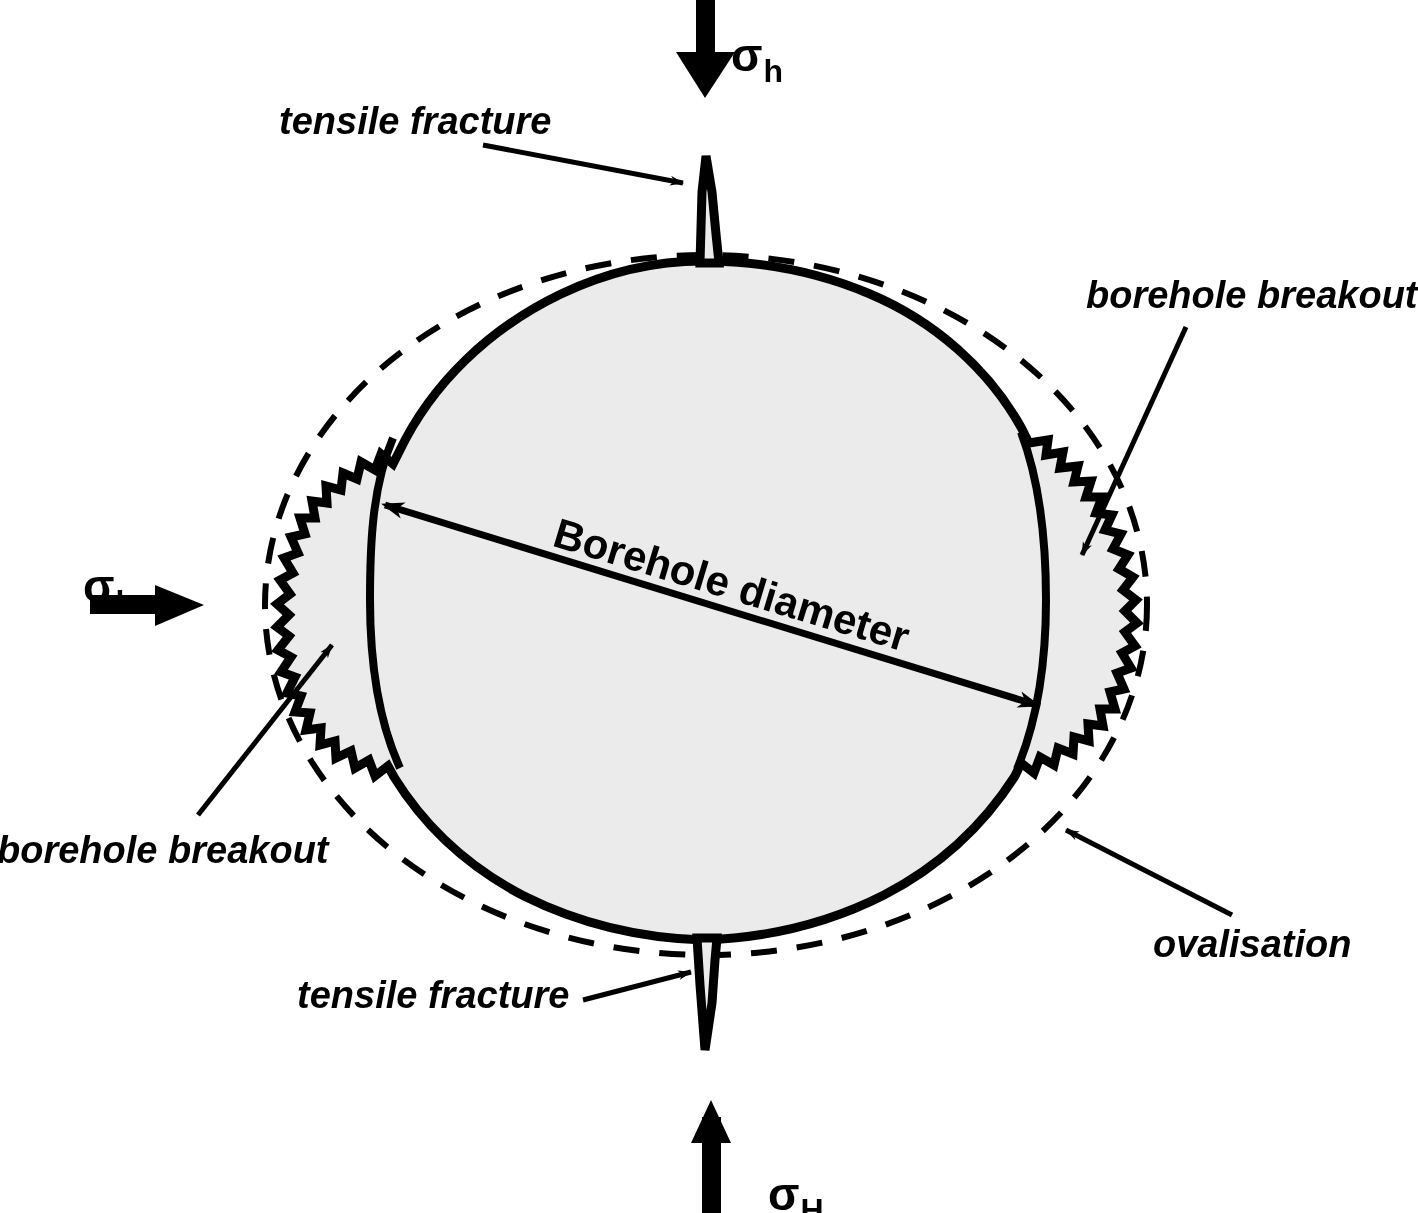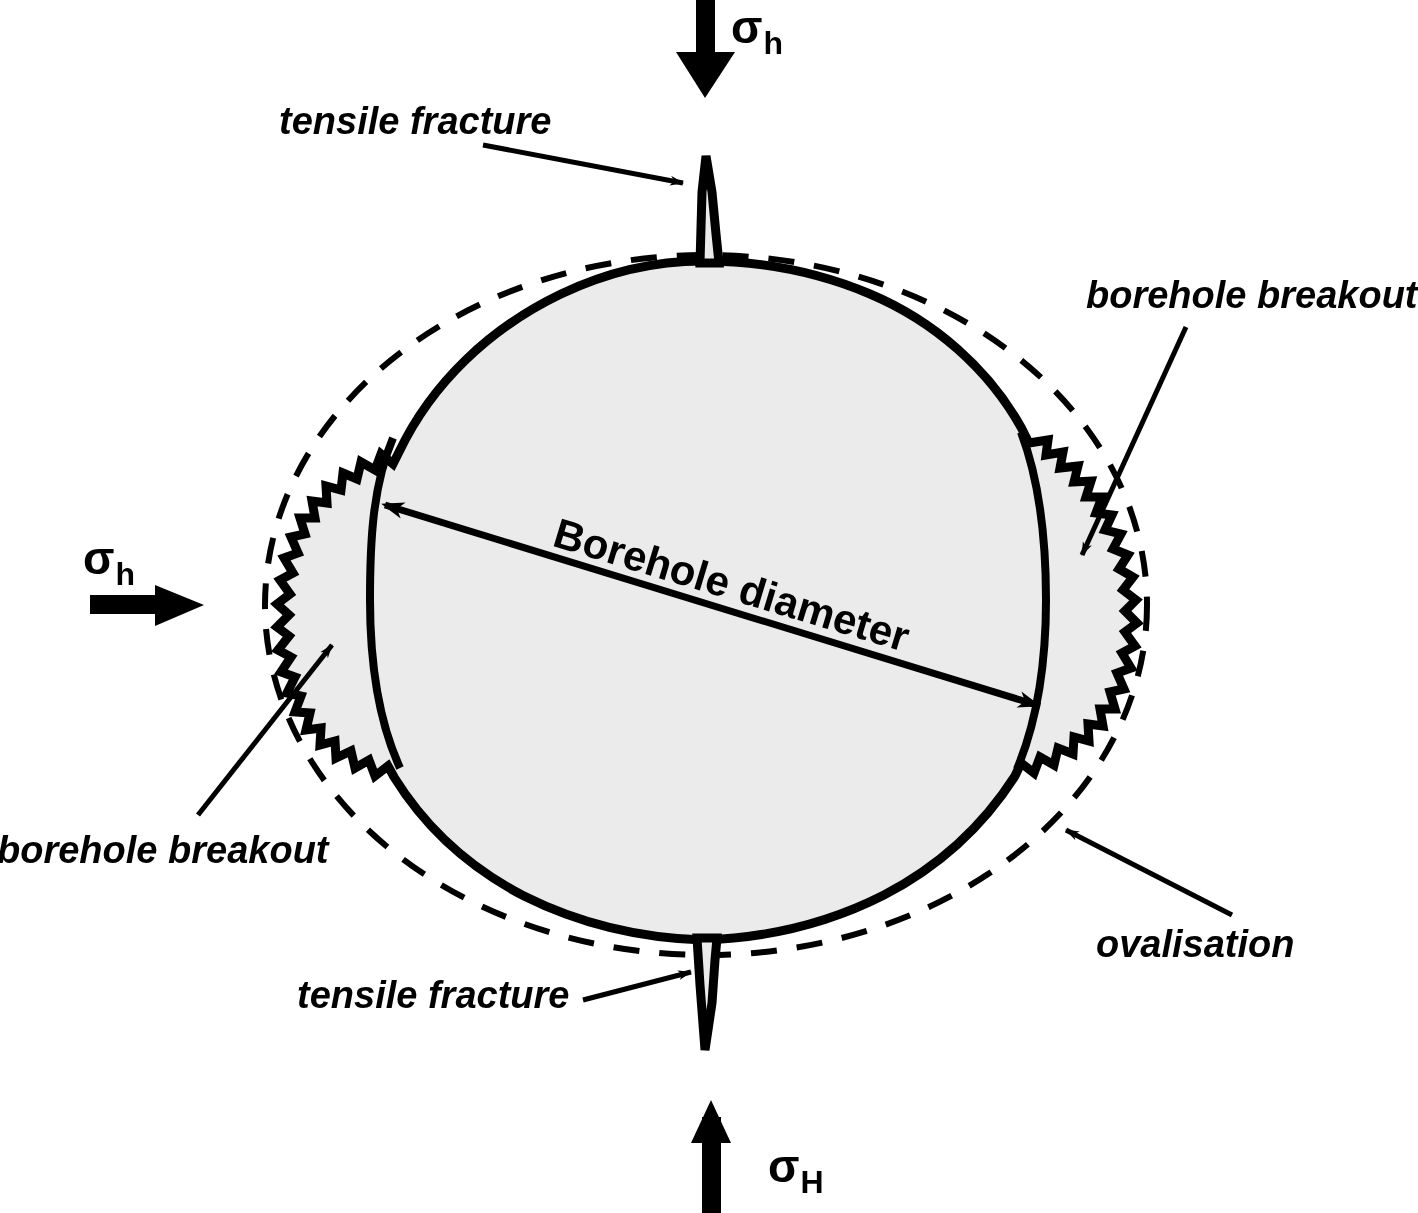--- a/index.html
+++ b/index.html
@@ -36,34 +36,35 @@
     line-height: 1;
   }
   .lbl-plain { font-size: 38px; font-style: italic; }
   .sig {
     position: absolute;
     font-family: "Liberation Sans", sans-serif;
     font-weight: bold;
     color: #000;
     white-space: nowrap;
     line-height: 1;
+    margin-top: 28px;
   }
   .sig .g { font-size: 46px; }
   .sig .sub {
     font-size: 32px;
     vertical-align: sub;
     position: relative;
     top: 7px;
     left: 1px;
   }
   #lbl-tensile-top   { left: 279px; top: 102px; }
   #lbl-tensile-bottom{ left: 297px; top: 976px; }
   #lbl-breakout-right{ left: 1086px; top: 276px; }
   #lbl-breakout-left { left: -3px;  top: 831px; }
-  #lbl-ovalisation   { left: 1096px; top: 925px; text-align: center; }
+  #lbl-ovalisation   { left: 1153px; top: 925px; text-align: center; }
   #lbl-sigma-h-top   { left: 731px; top: 4px; }
   #lbl-sigma-h-left  { left: 83px;  top: 535px; }
   #lbl-sigma-H-bottom{ left: 768px; top: 1143px; }
   #lbl-borehole-diameter {
     left: 561px; top: 512px;
     font-size: 42px;
     transform-origin: left top;
     transform: rotate(16.8deg);
   }
 </style>

